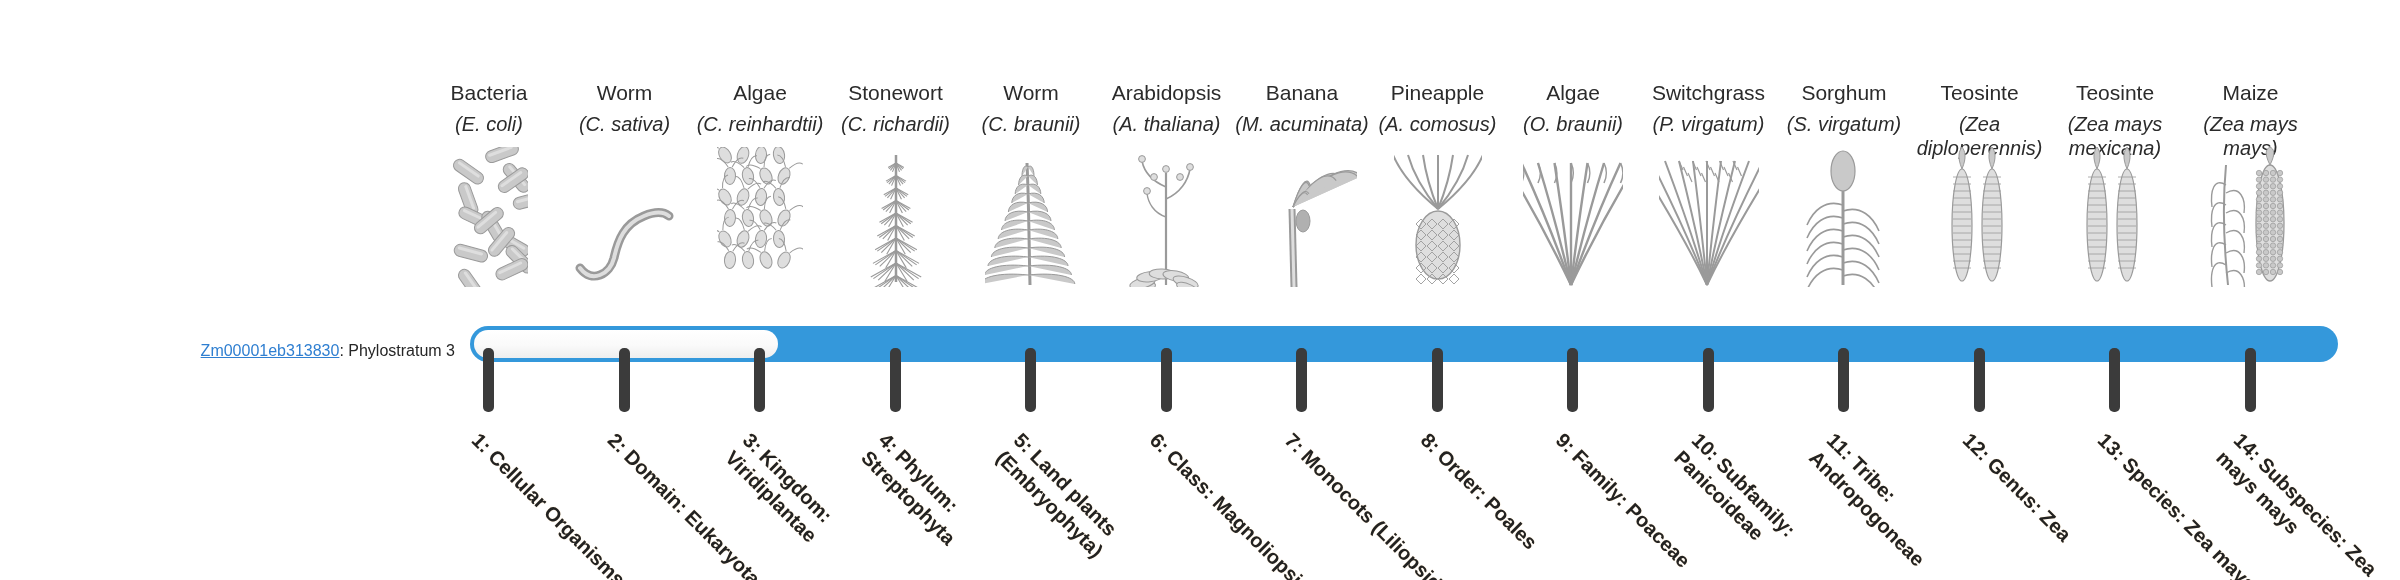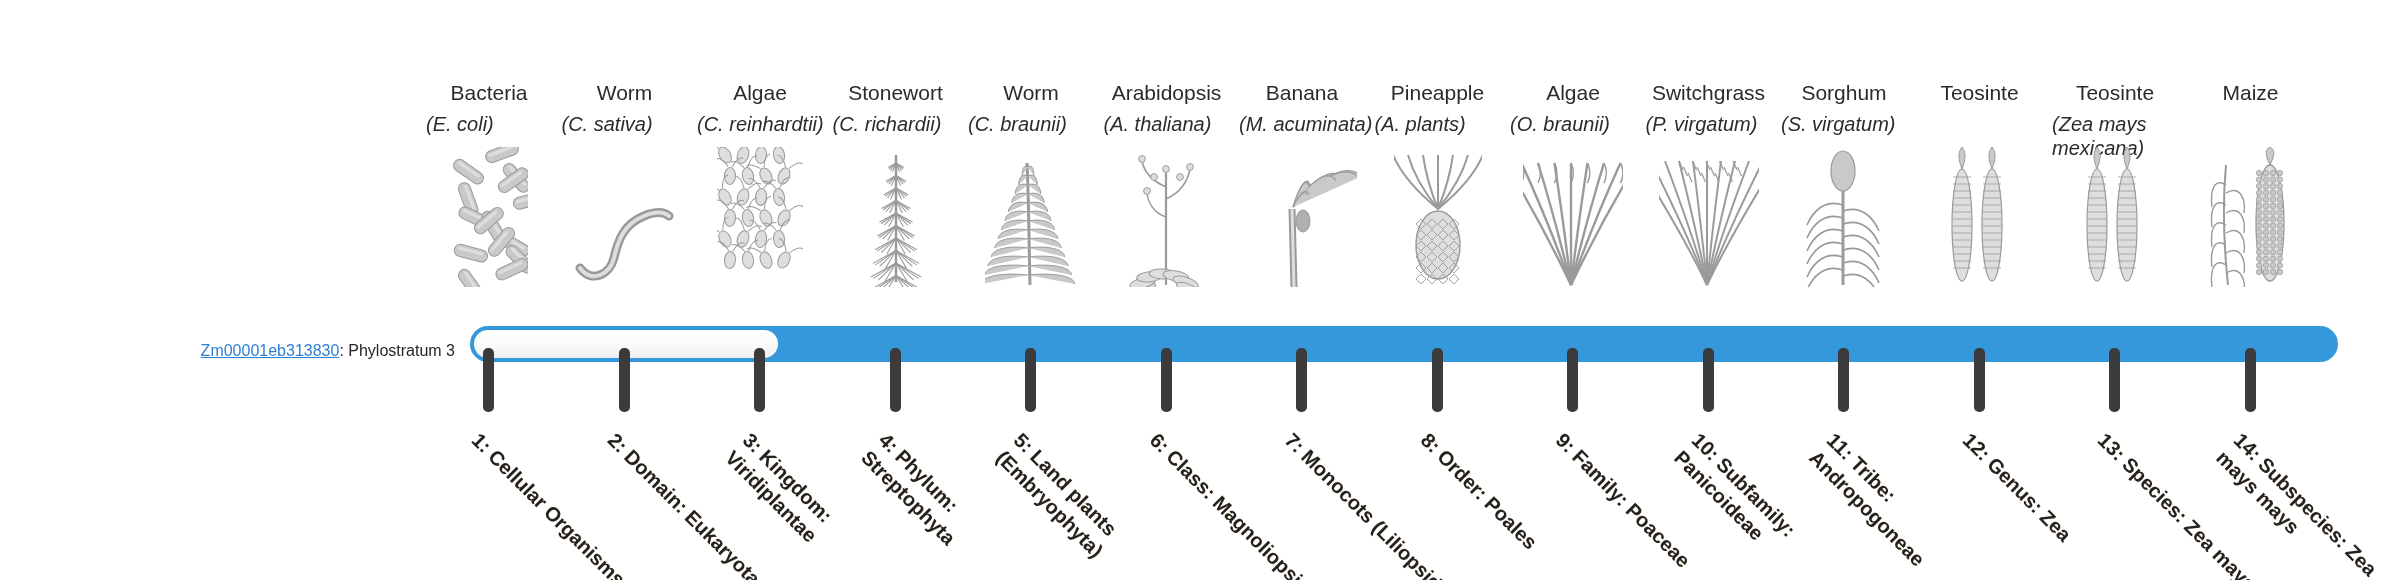--- a/index.html
+++ b/index.html
@@ -43,21 +43,22 @@
   .common-name {
     position: absolute;
     top: 44px; left: 0; width: 150px;
     text-align: center;
     font-size: 21px;
     line-height: 25px;
     color: #2b2b2b;
   }
   .sci-name {
     position: absolute;
-    top: 76px; left: 12px; width: 150px;
+    top: 76px; left: 0; width: 150px;
+    text-align: center;
     font-style: italic;
     font-size: 20px;
     line-height: 24px;
     color: #2b2b2b;
   }
 
   
   .art {
     position: absolute;
     top: 166px; left: 0; width: 150px; height: 85px;
@@ -512,21 +513,21 @@
             <path d="M46 60 C 52.35903117079846 46.8, 58.71806234159692 40.8, 61.89757792699615 46.8" fill="#c9c9c9" stroke="#9a9a9a" stroke-width="1.2"></path>
             <path d="M46 60 C 51.82911190656525 47.9, 57.658223813130505 42.4, 60.572779766413134 47.9" fill="#c9c9c9" stroke="#9a9a9a" stroke-width="1.2"></path>
             <ellipse cx="56" cy="74" rx="7" ry="11" fill="#b0b0b0" stroke="#9a9a9a" stroke-width="1"></ellipse>
           </svg>
         </div>
         <div class="tick"></div>
         <div class="phylo-label">7: Monocots (Liliopsida)</div>
       </div>
       <div class="col" style="left: 1437.5px;">
         <div class="common-name">Pineapple</div>
-        <div class="sci-name">(A. plants)</div>
+        <div class="sci-name">(A. comosus)</div>
         <div class="art">
           <svg width="88" height="140" viewBox="0 0 88 140">
             <path d="M44 62 C 17 40, 5 22, -1 8" stroke="#9a9a9a" stroke-width="2" fill="none"></path>
             <path d="M44 62 C 26 40, 18 22, 14 8" stroke="#9a9a9a" stroke-width="2" fill="none"></path>
             <path d="M44 62 C 35 40, 31 22, 29 8" stroke="#9a9a9a" stroke-width="2" fill="none"></path>
             <path d="M44 62 C 44 40, 44 22, 44 8" stroke="#9a9a9a" stroke-width="2" fill="none"></path>
             <path d="M44 62 C 53 40, 57 22, 59 8" stroke="#9a9a9a" stroke-width="2" fill="none"></path>
             <path d="M44 62 C 62 40, 70 22, 74 8" stroke="#9a9a9a" stroke-width="2" fill="none"></path>
             <path d="M44 62 C 71 40, 83 22, 89 8" stroke="#9a9a9a" stroke-width="2" fill="none"></path>
             <ellipse cx="44" cy="98" rx="22" ry="34" fill="#dedede" stroke="#9a9a9a" stroke-width="1.4"></ellipse>
@@ -641,20 +642,21 @@
             <path d="M44 116 C 62 110, 74 122, 80 136" stroke="#9a9a9a" stroke-width="1.6" fill="none"></path>
             <path d="M44 123 C 26 117, 14 129, 8 143" stroke="#9a9a9a" stroke-width="1.6" fill="none"></path>
             <path d="M44 129 C 62 123, 74 135, 80 149" stroke="#9a9a9a" stroke-width="1.6" fill="none"></path>
           </svg>
         </div>
         <div class="tick"></div>
         <div class="phylo-label">11: Tribe: Andropogoneae</div>
       </div>
       <div class="col" style="left: 1979.5px;">
         <div class="common-name">Teosinte</div>
+        <div class="sci-name">(Zea diploperennis)</div>
         <div class="art">
           <svg width="68" height="140" viewBox="0 0 68 140">
             <ellipse cx="16" cy="78" rx="10" ry="56" fill="#dedede" stroke="#9a9a9a" stroke-width="1.2"></ellipse>
             <path d="M7 30 h18" stroke="#9a9a9a" stroke-width="0.8"></path>
             <path d="M7 37 h18" stroke="#9a9a9a" stroke-width="0.8"></path>
             <path d="M7 44 h18" stroke="#9a9a9a" stroke-width="0.8"></path>
             <path d="M7 51 h18" stroke="#9a9a9a" stroke-width="0.8"></path>
             <path d="M7 58 h18" stroke="#9a9a9a" stroke-width="0.8"></path>
             <path d="M7 65 h18" stroke="#9a9a9a" stroke-width="0.8"></path>
             <path d="M7 72 h18" stroke="#9a9a9a" stroke-width="0.8"></path>
@@ -724,20 +726,21 @@
             <path d="M37 114 h18" stroke="#9a9a9a" stroke-width="0.8"></path>
             <path d="M37 121 h18" stroke="#9a9a9a" stroke-width="0.8"></path>
             <path d="M46 22 c -5 -12, -3 -18, 0 -22 c 3 4, 5 10, 0 22" fill="#c9c9c9" stroke="#9a9a9a" stroke-width="1"></path>
           </svg>
         </div>
         <div class="tick"></div>
         <div class="phylo-label">13: Species: Zea mays</div>
       </div>
       <div class="col" style="left: 2250.5px;">
         <div class="common-name">Maize</div>
+        <div class="sci-name">(Zea mays mays)</div>
         <div class="art">
           <svg width="86" height="140" viewBox="0 0 86 140">
             <path d="M20 138 C 16 100, 14 60, 18 18" stroke="#9a9a9a" stroke-width="2" fill="none"></path>
             <path d="M18 38 C 6 30, 2 44, 4 60" stroke="#9a9a9a" stroke-width="1.4" fill="none"></path>
             <path d="M18 46 C 32 38, 38 52, 36 66" stroke="#9a9a9a" stroke-width="1.4" fill="none"></path>
             <path d="M18 58 C 6 50, 2 64, 4 80" stroke="#9a9a9a" stroke-width="1.4" fill="none"></path>
             <path d="M18 66 C 32 58, 38 72, 36 86" stroke="#9a9a9a" stroke-width="1.4" fill="none"></path>
             <path d="M18 78 C 6 70, 2 84, 4 100" stroke="#9a9a9a" stroke-width="1.4" fill="none"></path>
             <path d="M18 86 C 32 78, 38 92, 36 106" stroke="#9a9a9a" stroke-width="1.4" fill="none"></path>
             <path d="M18 98 C 6 90, 2 104, 4 120" stroke="#9a9a9a" stroke-width="1.4" fill="none"></path>

